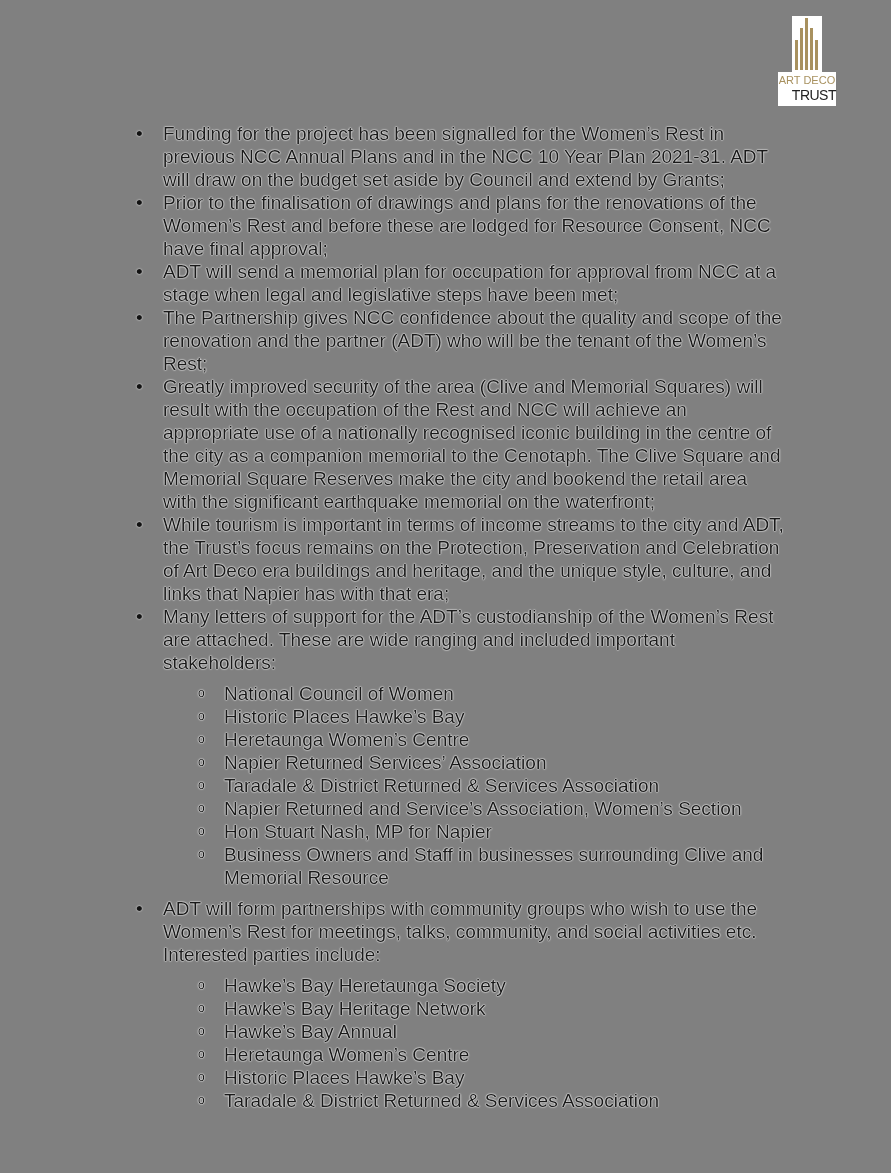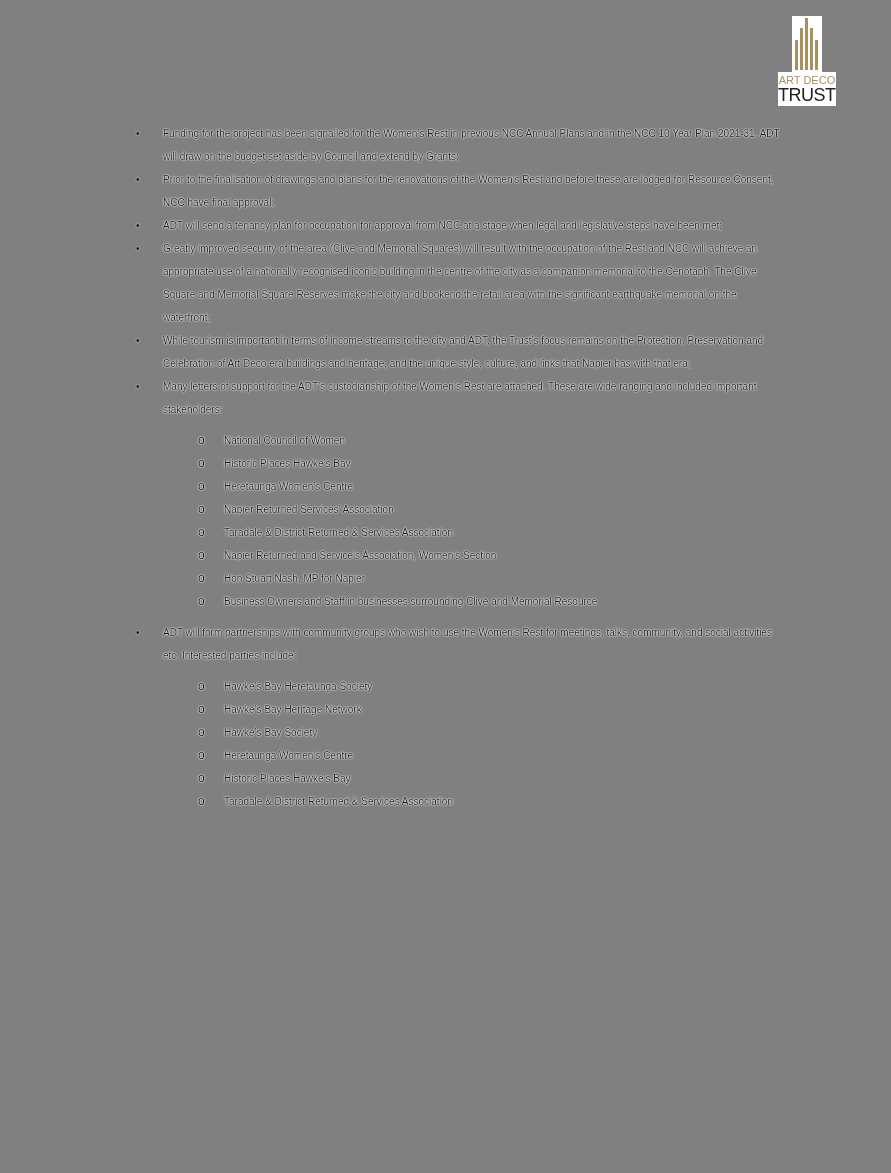--- a/index.html
+++ b/index.html
@@ -5,24 +5,24 @@
   html, body { margin:0; padding:0; }
   body {
     width:891px; height:1173px; background:#808080; position:relative; overflow:hidden;
     font-family:"Liberation Sans", sans-serif;
   }
   .logo { position:absolute; left:778px; top:16px; width:58px; height:72px; }
   .logo .tower { position:absolute; left:14px; top:0; width:30px; height:56px; background:#fff; }
   .logo .bar { position:absolute; bottom:2px; width:3px; background:#a8915f; }
   .logo .plate { position:absolute; left:0; top:56px; width:58px; height:34px; background:#fff; }
   .logo .l1 { position:absolute; left:0; top:2px; width:58px; text-align:center; font-size:11px; color:#a8915f; letter-spacing:0; }
-  .logo .l2 { position:absolute; left:0; top:13px; width:58px; text-align:left; font-size:18px; color:#222; font-weight:normal; letter-spacing:-0.5px; line-height:20px; }
+  .logo .l2 { position:absolute; left:0; top:13px; width:58px; text-align:right; font-size:14px; color:#222; font-weight:normal; letter-spacing:-0.5px; line-height:20px; }
   .content {
     position:absolute; left:136px; top:122px; width:650px;
-    font-size:10px; line-height:23px; color:#1a1a1a;
+    font-size:19px; line-height:23px; color:#1a1a1a;
     text-shadow: 0 0 1px #fff, 0 0 1px #fff, 0 0 2px #fff;
   }
   ul.l1 { list-style:none; margin:0; padding:0; }
   ul.l1 > li { position:relative; padding-left:27px; }
   ul.l1 > li::before { content:"\2022"; position:absolute; left:0; top:0; color:#111; text-shadow:0 0 2px #fff; }
   ul.l2 { list-style:none; margin:8px; padding:0; }
   ul.l2 > li { position:relative; padding-left:53px; }
   ul.l2 > li::before { content:"o"; position:absolute; left:27px; top:0; font-size:12px; color:#111; }
 </style>
 </head>
@@ -39,39 +39,40 @@
   <div class="plate">
     <div class="l1">ART DECO</div>
     <div class="l2">TRUST</div>
   </div>
 </div>
 
 <div class="content">
   <ul class="l1">
     <li><span>Funding for the project has been signalled for the Women’s Rest in previous NCC Annual Plans and in the NCC 10 Year Plan 2021-31. ADT will draw on the budget set aside by Council and extend by Grants;</span></li>
     <li><span>Prior to the finalisation of drawings and plans for the renovations of the Women’s Rest and before these are lodged for Resource Consent, NCC have final approval;</span></li>
-    <li><span>ADT will send a tenancy plan for occupation for approval from NCC at a stage when legal and legislative steps have been met;</span></li>
+    <li><span>ADT will send a memorial plan for occupation for approval from NCC at a stage when legal and legislative steps have been met;</span></li>
+    <li><span>The Partnership gives NCC confidence about the quality and scope of the renovation and the partner (ADT) who will be the tenant of the Women’s Rest;</span></li>
     <li><span>Greatly improved security of the area (Clive and Memorial Squares) will result with the occupation of the Rest and NCC will achieve an appropriate use of a nationally recognised iconic building in the centre of the city as a companion memorial to the Cenotaph. The Clive Square and Memorial Square Reserves make the city and bookend the retail area with the significant earthquake memorial on the waterfront;</span></li>
     <li><span>While tourism is important in terms of income streams to the city and ADT, the Trust’s focus remains on the Protection, Preservation and Celebration of Art Deco era buildings and heritage, and the unique style, culture, and links that Napier has with that era;</span></li>
     <li><span>Many letters of support for the ADT’s custodianship of the Women’s Rest are attached. These are wide ranging and included important stakeholders:</span>
       <ul class="l2">
         <li>National Council of Women</li>
         <li>Historic Places Hawke’s Bay</li>
         <li>Heretaunga Women’s Centre</li>
         <li>Napier Returned Services’ Association</li>
         <li>Taradale &amp; District Returned &amp; Services Association</li>
         <li>Napier Returned and Service’s Association, Women’s Section</li>
         <li>Hon Stuart Nash, MP for Napier</li>
         <li>Business Owners and Staff in businesses surrounding Clive and Memorial Resource</li>
       </ul>
     </li>
     <li><span>ADT will form partnerships with community groups who wish to use the Women’s Rest for meetings, talks, community, and social activities etc. Interested parties include:</span>
       <ul class="l2">
         <li>Hawke’s Bay Heretaunga Society</li>
         <li>Hawke’s Bay Heritage Network</li>
-        <li>Hawke’s Bay Society</li>
+        <li>Hawke’s Bay Annual</li>
         <li>Heretaunga Women’s Centre</li>
         <li>Historic Places Hawke’s Bay</li>
         <li>Taradale &amp; District Returned &amp; Services Association</li>
       </ul>
     </li>
   </ul>
 </div>
 
 </body></html>

